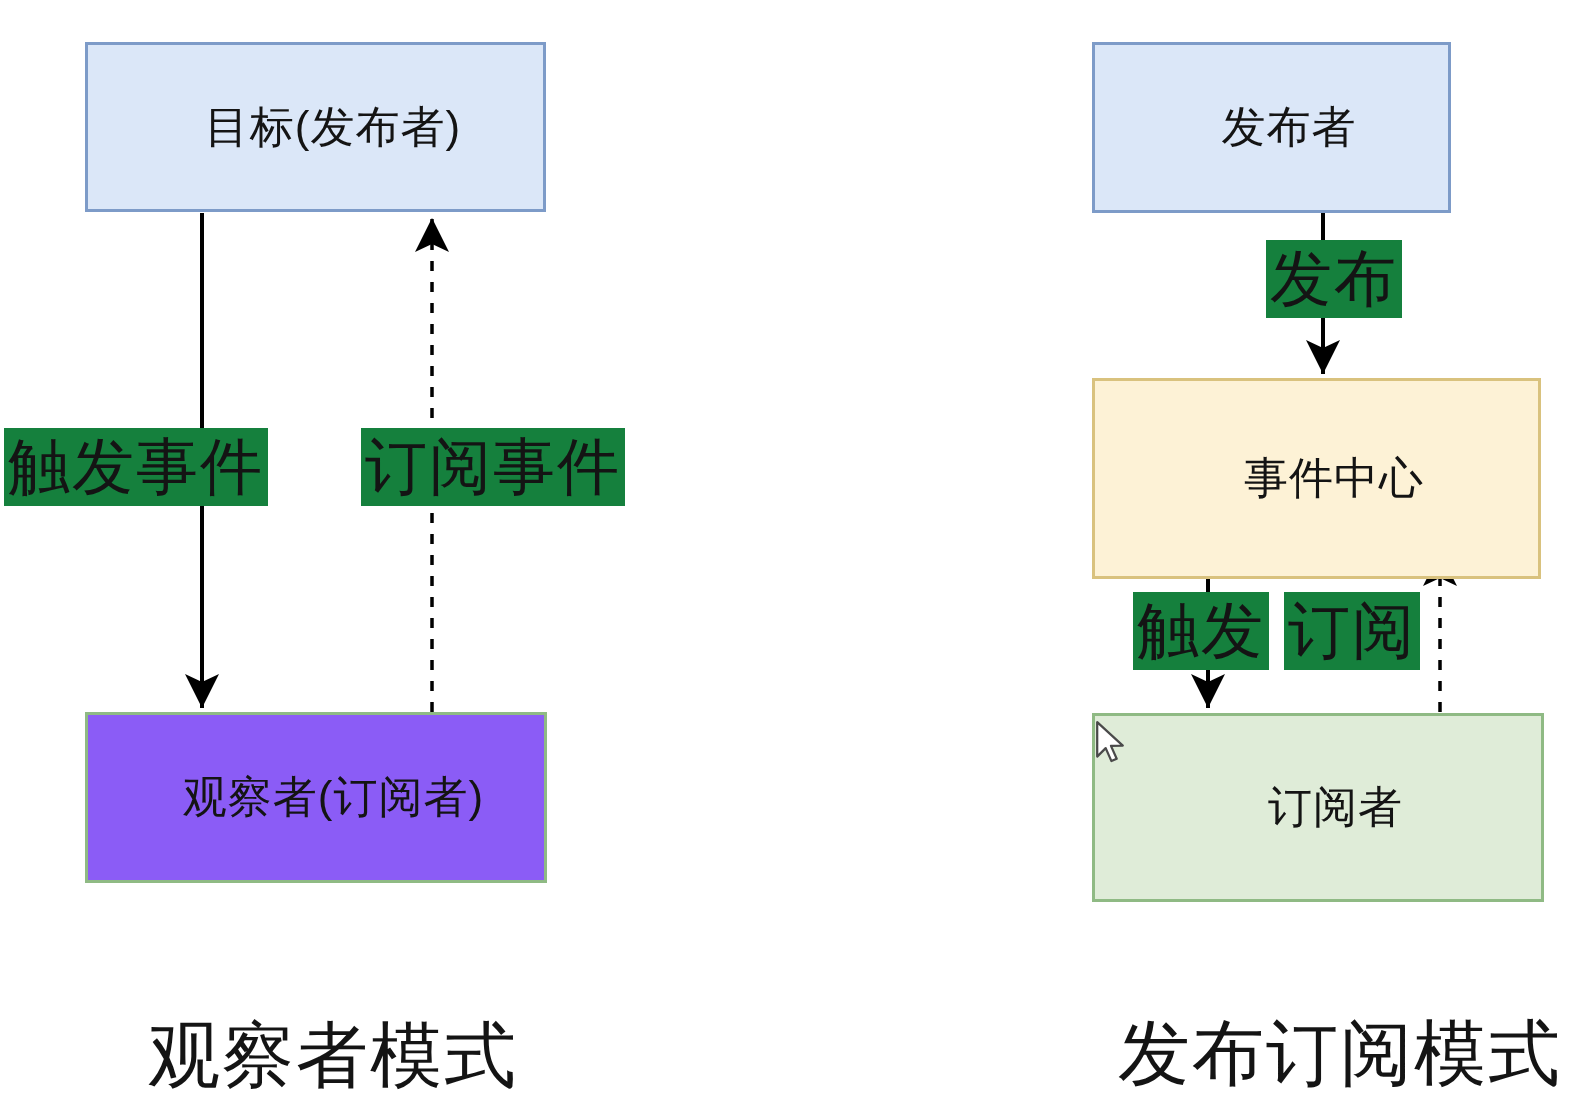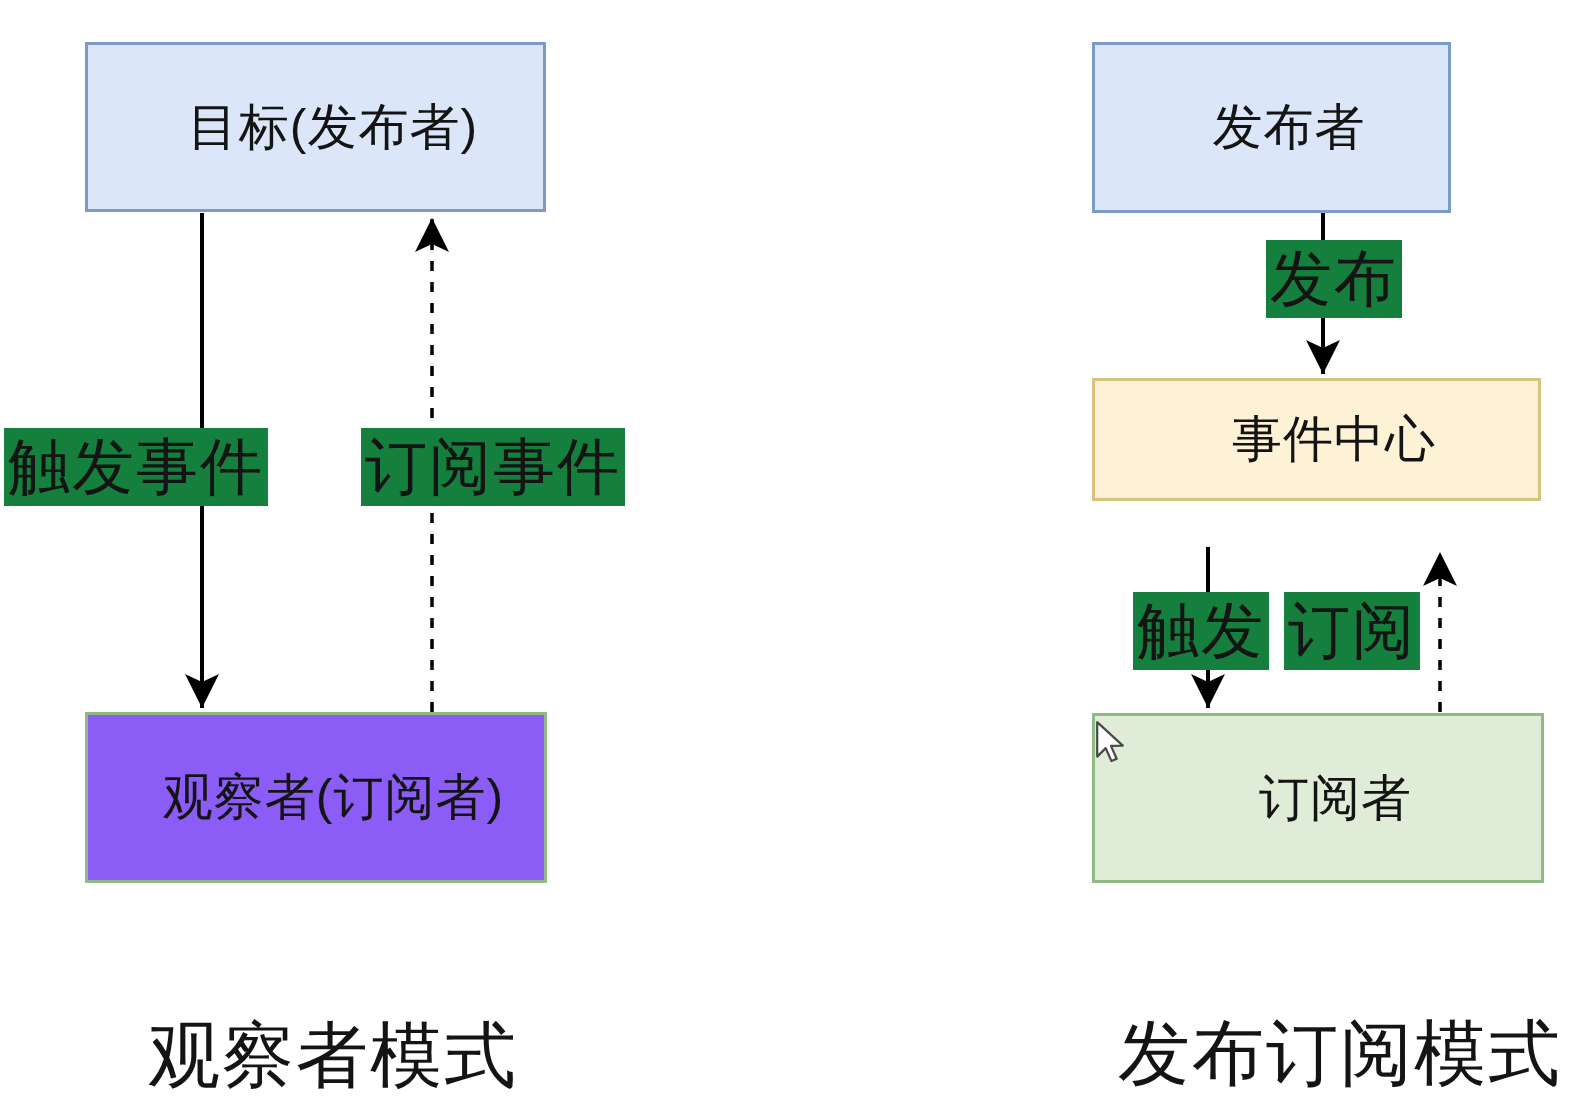--- a/index.html
+++ b/index.html
@@ -19,30 +19,30 @@
     pointer-events: none;
   }
   .edge { fill: none; }
   .edge.solid  { stroke-width: 4; }
   .edge.dashed { stroke-width: 3.5; stroke-dasharray: 10 11; }
   .node {
     position: absolute;
     box-sizing: border-box;
     border: 3px solid;
     display: flex; align-items: center; justify-content: center;
-    font-size: 50px;
+    font-size: 44px;
     white-space: nowrap;
     letter-spacing: 1px;
     padding-left: 35px;
   }
   .node-target      { left: 85px;   top: 42px;  width: 461px; height: 170px; }
   .node-observer    { left: 85px;   top: 712px; width: 462px; height: 171px; }
   .node-publisher   { left: 1092px; top: 42px;  width: 359px; height: 171px; align-items: center; }
-  .node-eventcenter { left: 1092px; top: 378px; width: 449px; height: 123px; }
-  .node-subscriber  { left: 1092px; top: 713px; width: 452px; height: 170px; font-family: Liberation Serif, serif; }
+  .node-eventcenter { left: 1092px; top: 378px; width: 449px; height: 201px; }
+  .node-subscriber  { left: 1092px; top: 713px; width: 452px; height: 189px; font-family: Liberation Serif, serif; }
   .edge-label {
     position: absolute;
     background: #15803d;
     font-size: 62px;
     line-height: 1.26;
     white-space: nowrap;
     padding: 0 4px;
     letter-spacing: 2px;
   }
   .lbl-trigger-event   { left: 4px;    top: 428px; }

